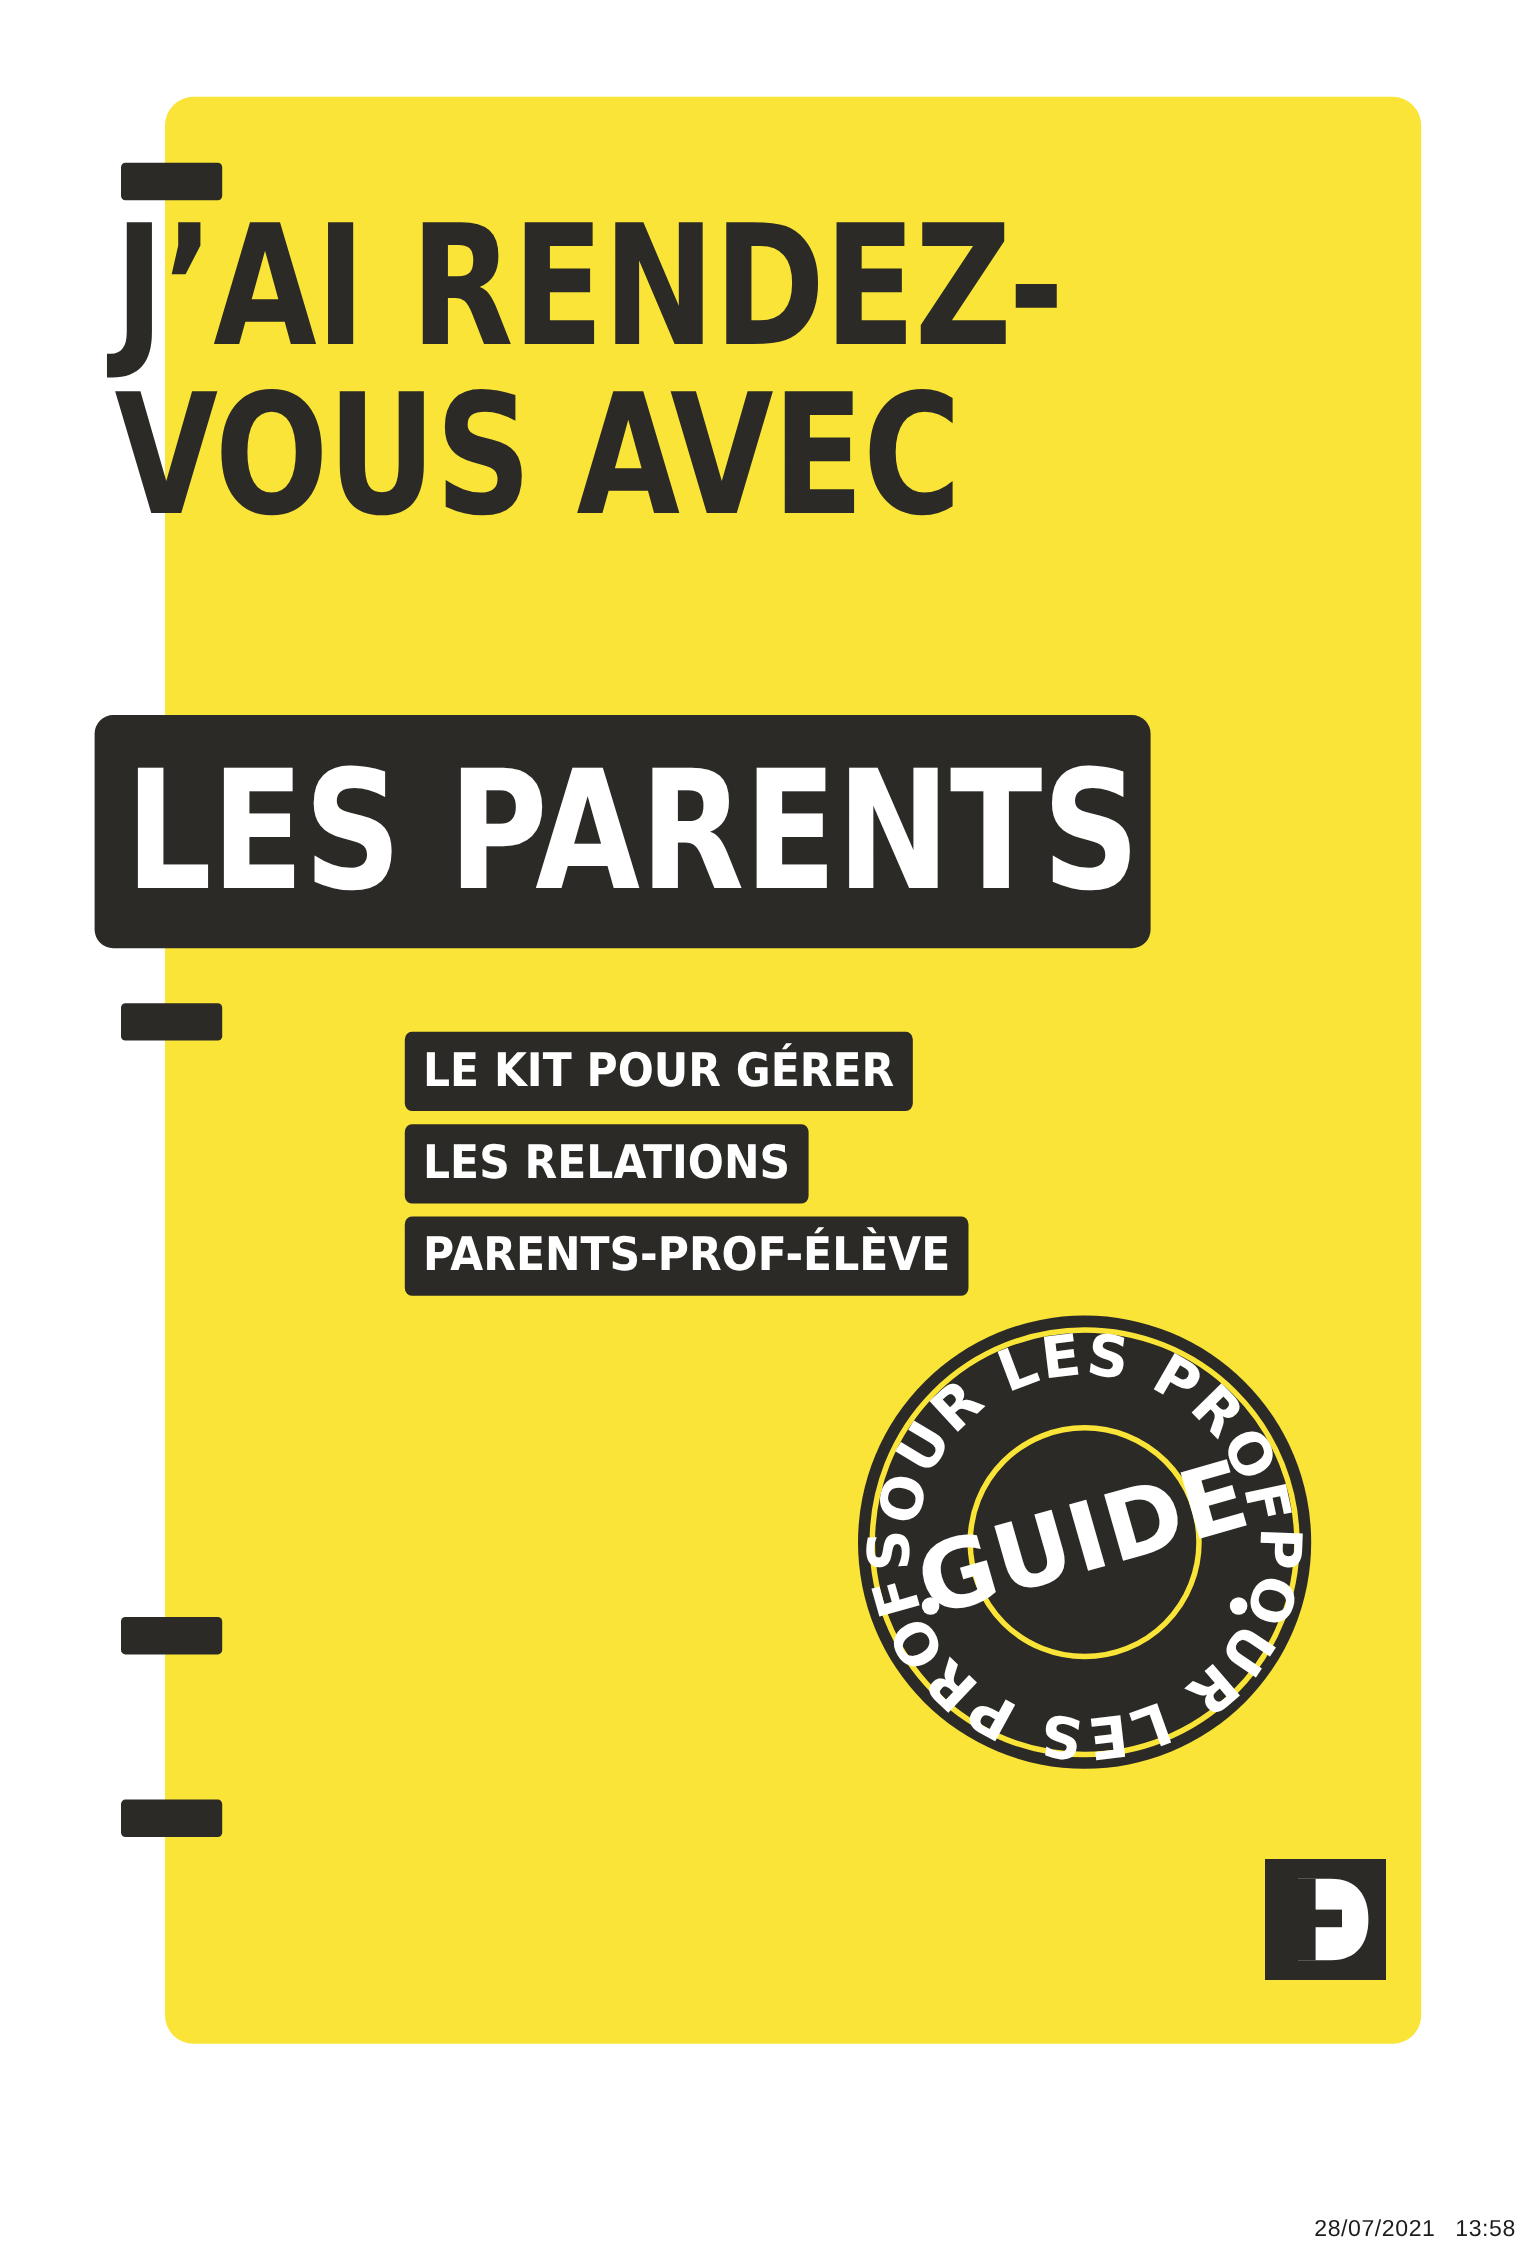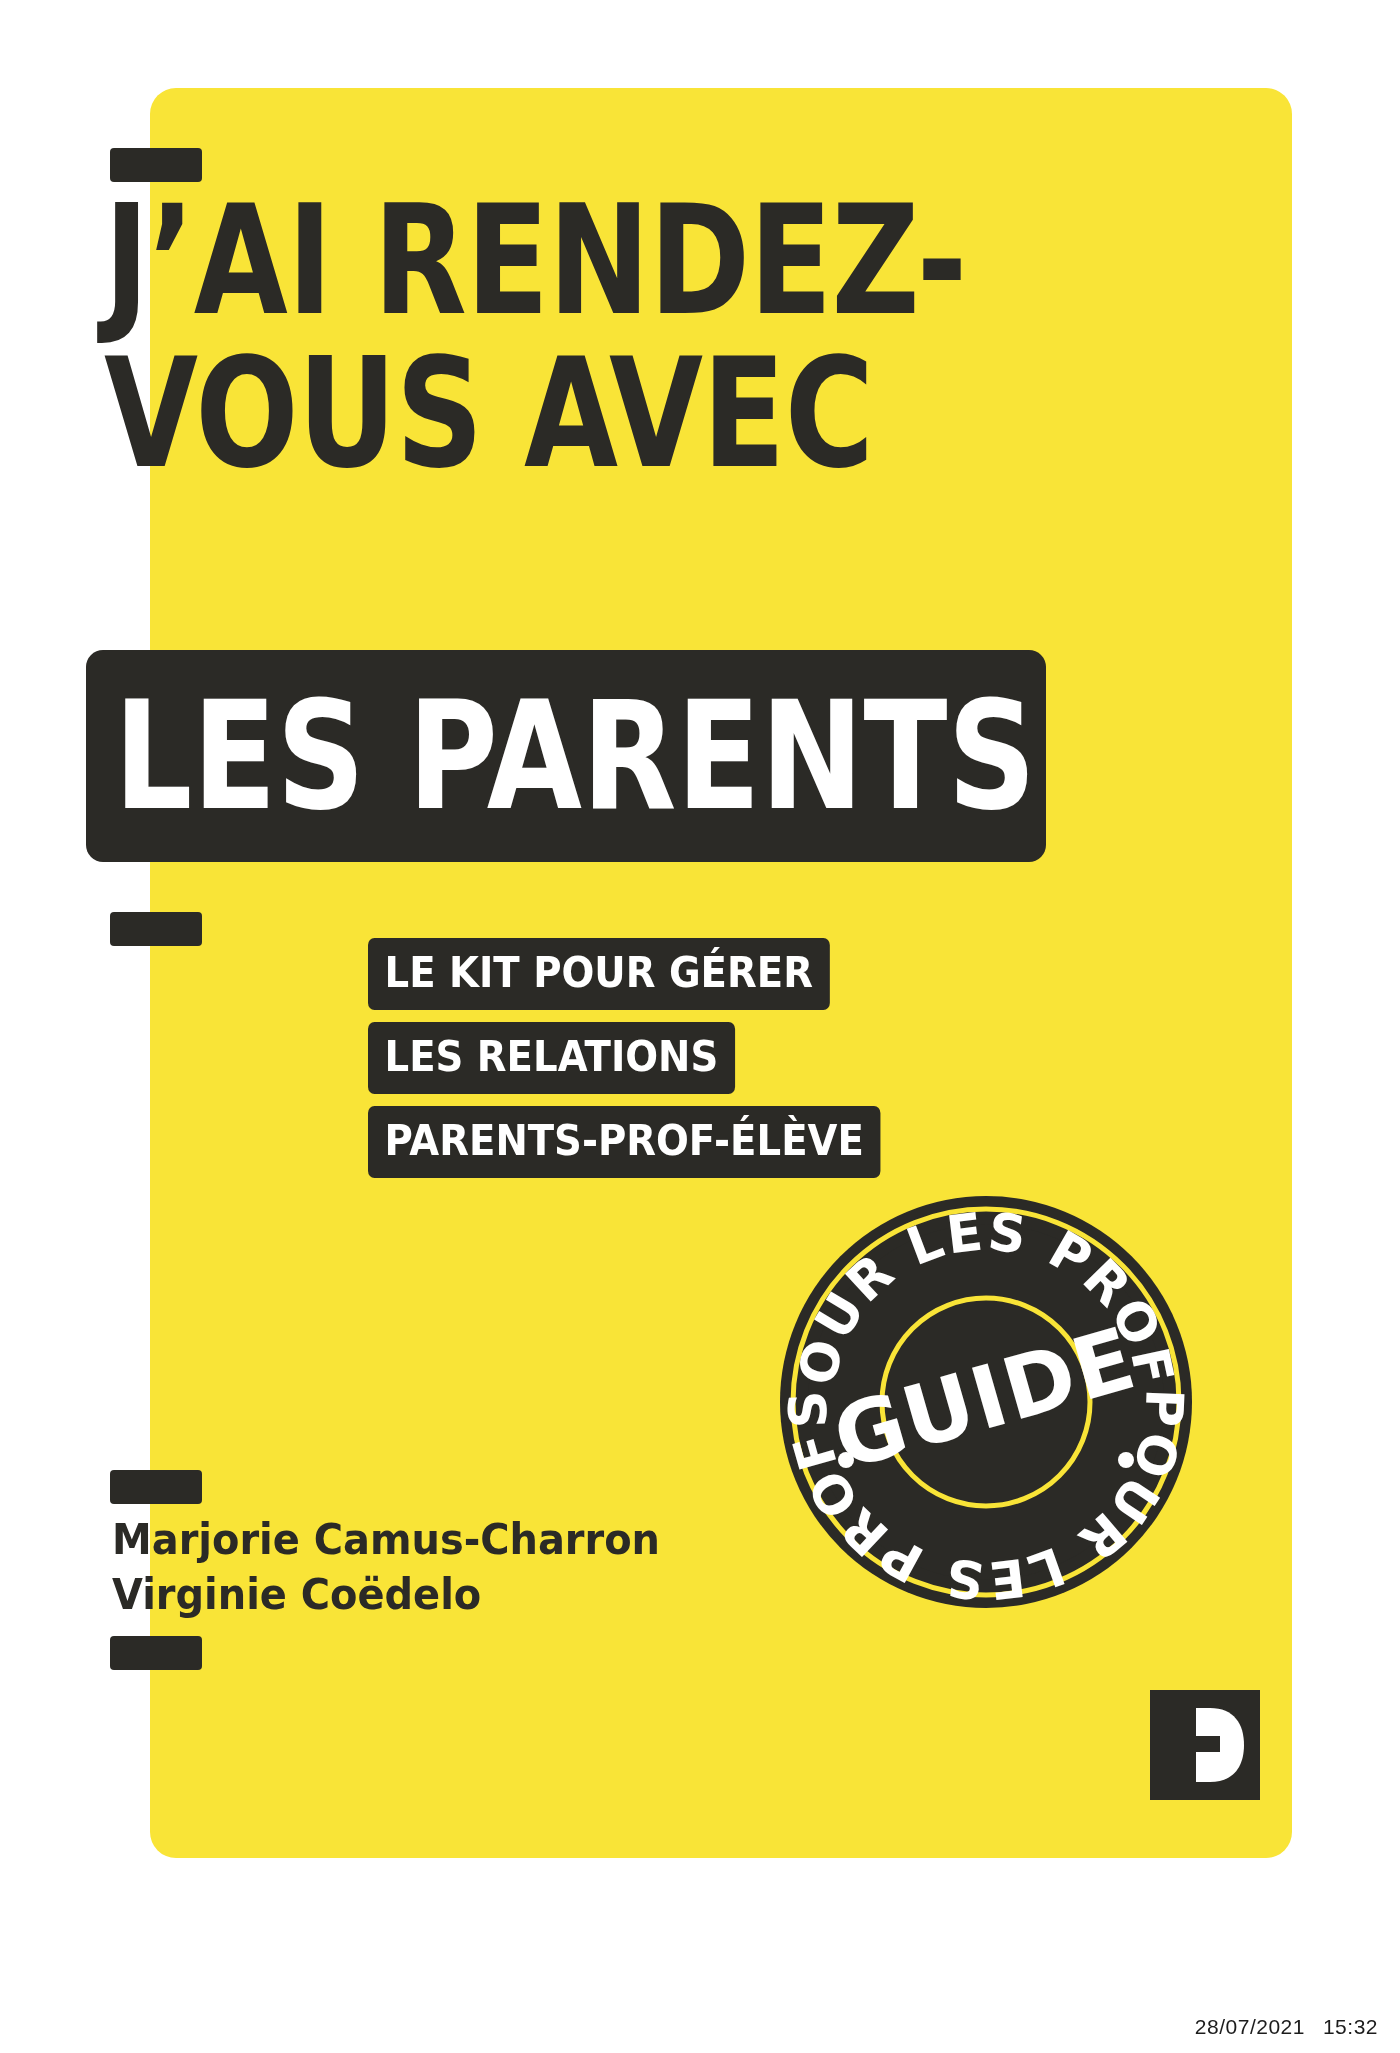--- a/index.html
+++ b/index.html
@@ -218,31 +218,27 @@
 
       <circle cx="70" cy="268" r="8" fill="#ffffff"></circle>
       <circle cx="350" cy="268" r="8" fill="#ffffff"></circle>
 
       <g transform="rotate(-16 210 212)">
         <text x="210" y="236" text-anchor="middle" font-family="DejaVu Sans, sans-serif" font-weight="700" font-size="86" fill="#ffffff" letter-spacing="1">GUIDE</text>
       </g>
     </svg>
   </div>
 
-  <div id="authors-block">
-    <div class="author-name">Marjorie Camus-Charron</div>
-    <div class="author-name">Virginie Coëdelo</div>
-  </div>
 
   <div id="publisher-logo">
     <svg width="110" height="110" viewBox="0 0 110 110" xmlns="http://www.w3.org/2000/svg">
       <rect x="0" y="0" width="110" height="110" fill="#2b2a26"></rect>
       <path d="M 30 18 L 30 92 L 60 92 C 84 92 94 76 94 55 C 94 34 84 18 60 18 Z" fill="#ffffff"></path>
       <rect x="30" y="46" width="40" height="16" fill="#2b2a26"></rect>
       <rect x="30" y="18" width="16" height="74" fill="#2b2a26"></rect>
     </svg>
   </div>
 
 </div>
 
 <div id="footer-stamp">
-  <span>28/07/2021</span><span class="time">15:32</span>
+  <span>28/07/2021</span><span class="time">13:58</span>
 </div>
 
 </body></html>

